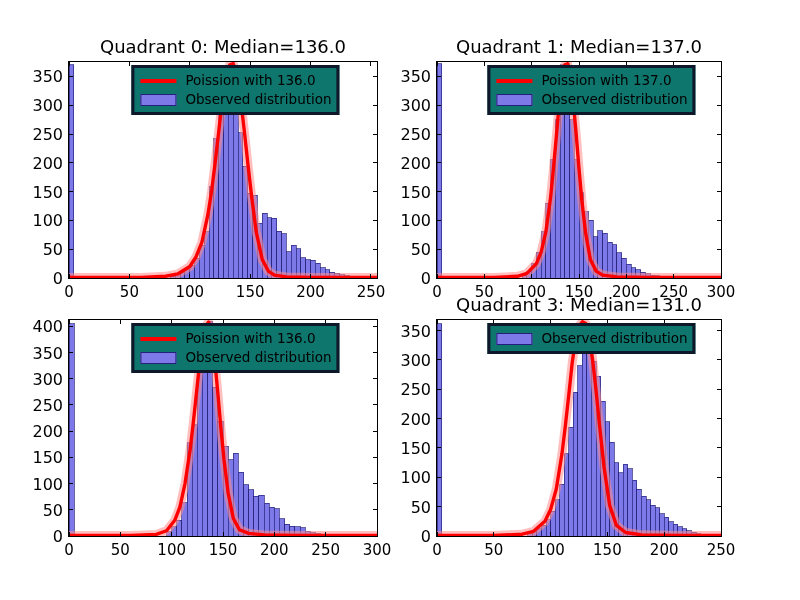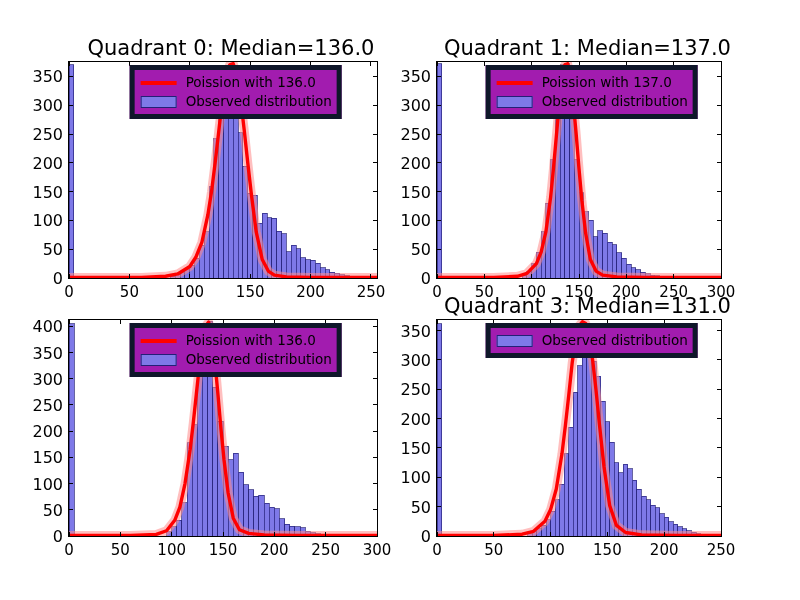--- a/index.html
+++ b/index.html
@@ -11,22 +11,22 @@
   #figure{position:relative;width:800px;height:600px;background:#ffffff;}
 
   .suptitle{
     position:absolute;top:6px;left:0;width:800px;
     text-align:center;font-size:14.5px;color:#000;
     white-space:nowrap;letter-spacing:0px;
   }
 
   .subplot{position:absolute;}
   .sp-title{
-    position:absolute;left:8px;width:100%;top:-25px;
-    text-align:center;font-size:21px;color:#000;white-space:nowrap;
+    position:absolute;left:0;width:100%;top:-25px;
+    text-align:center;font-size:18px;color:#000;white-space:nowrap;
   }
 
   .axes{
     position:absolute;left:0;top:0;width:100%;height:100%;
     background:#ffffff;border:1px solid #000;box-sizing:border-box;
   }
   .plotsvg{position:absolute;left:0;top:0;width:100%;height:100%;display:block;}
 
   
   .ytick{
@@ -35,21 +35,21 @@
     font-size:16px;color:#000;white-space:nowrap;text-align:right;
   }
   .xtick{
     position:absolute;top:100%;margin-top:5px;
     transform:translateX(-50%);
     font-size:15px;color:#000;white-space:nowrap;
   }
 
   
   .legend{
-    position:absolute;background:#a21caf;border:5px solid #0f172a;
+    position:absolute;background:#0f766e;border:3px solid #0f172a;
     padding:3px 5px 3px 4px;box-sizing:border-box;
     font-size:13.5px;color:#000;line-height:1;
   }
   .legend-row{display:flex;align-items:center;height:19px;white-space:nowrap;}
   .lg-key{width:40px;height:16px;position:relative;margin-right:7px;flex:0 0 40px;}
   .lg-line{position:absolute;left:2px;right:2px;top:50%;margin-top:-2px;height:4px;background:#ff0000;}
   .lg-patch{position:absolute;left:2px;right:2px;top:2px;bottom:2px;
             background:#7e79e8;border:1px solid #241f78;box-sizing:border-box;}
   .lg-label{font-size:13.5px;color:#000;}
 </style>

